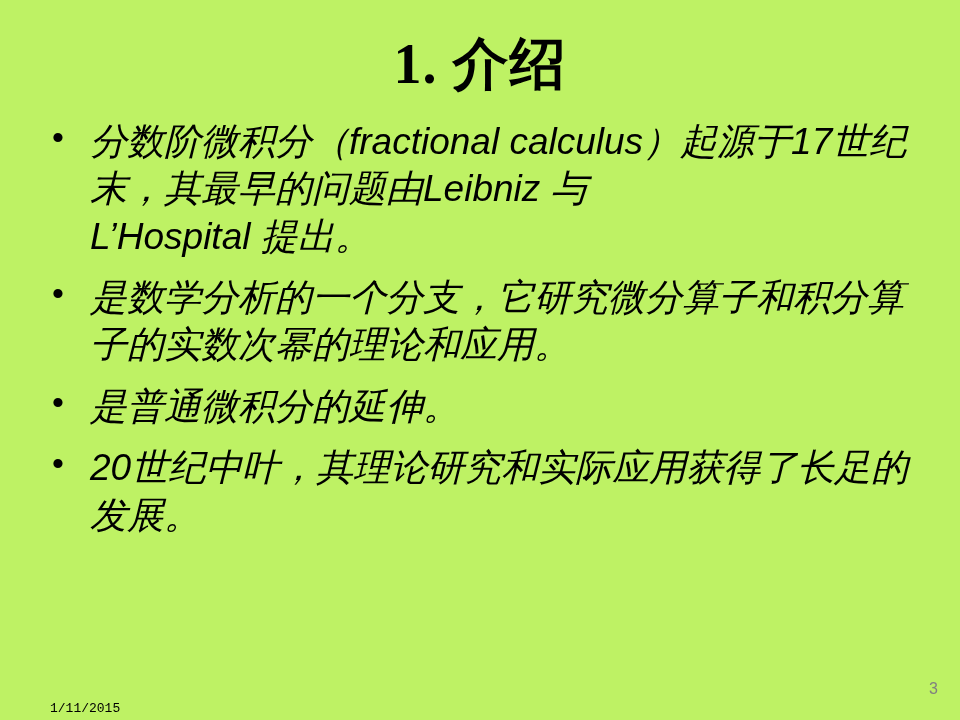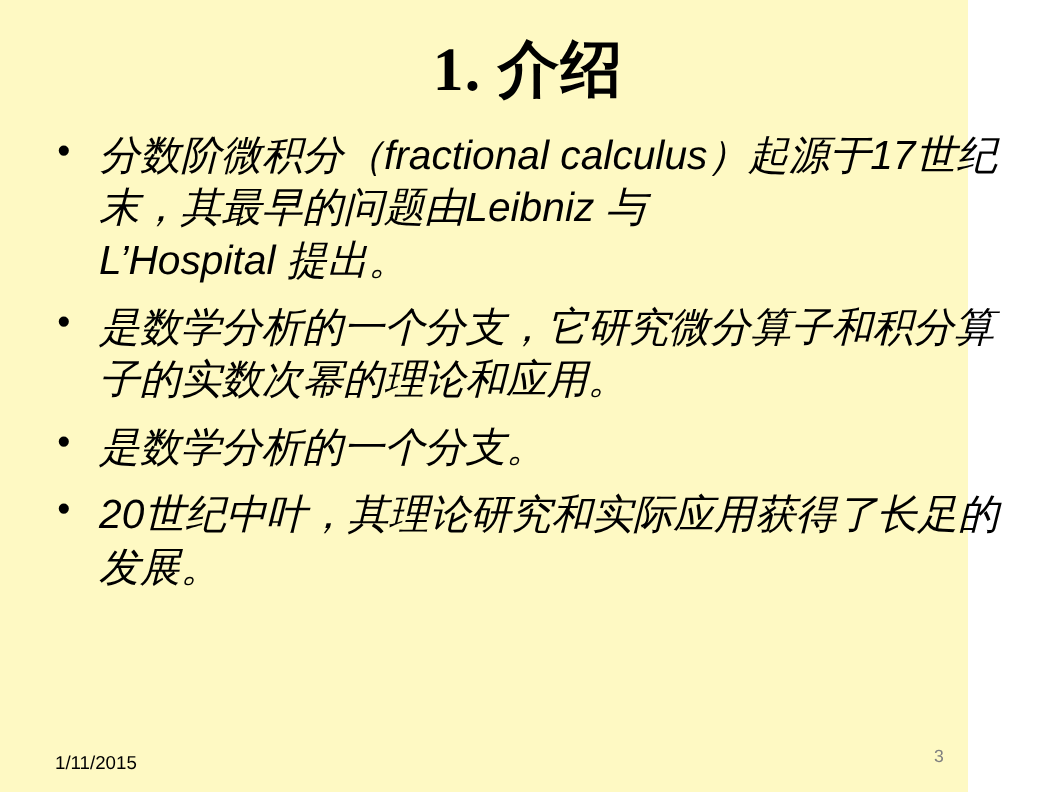--- a/index.html
+++ b/index.html
@@ -8,23 +8,23 @@
   }
   body {
     width: 960px;
     height: 720px;
     background: #ffffff;
     font-family: "Liberation Sans", sans-serif;
     overflow: hidden;
   }
   .slide {
     position: relative;
-    width: 880px;
+    width: 960px;
     height: 720px;
-    background: #fef9c3;
+    background: #bef264;
     box-sizing: border-box;
   }
   .slide-title {
     position: absolute;
     top: 34px;
     left: 0;
     width: 960px;
     text-align: center;
     font-family: "Liberation Serif", serif;
     font-size: 56px;
@@ -61,24 +61,24 @@
     color: #000000;
   }
   .bullet-text {
     display: block;
     white-space: pre-line;
     font-style: italic;
   }
   .footer-date {
     position: absolute;
     left: 50px;
-    bottom: 16px;
-    font-size: 17px;
+    bottom: 4px;
+    font-size: 13px;
     color: #000000;
-    font-family: Liberation Sans, sans-serif;
+    font-family: Liberation Mono, monospace;
   }
   .footer-page {
     position: absolute;
     right: 22px;
     bottom: 22px;
     font-size: 16px;
     color: #808080;
     font-family: "Liberation Sans", sans-serif;
   }
 </style>
@@ -94,21 +94,21 @@
       <span class="dot">•</span>
       <span class="bullet-text">分数阶微积分（fractional calculus）起源于17世纪末，其最早的问题由Leibniz 与
 L’Hospital 提出。</span>
     </li>
     <li class="bullet-item">
       <span class="dot">•</span>
       <span class="bullet-text">是数学分析的一个分支，它研究微分算子和积分算子的实数次幂的理论和应用。</span>
     </li>
     <li class="bullet-item">
       <span class="dot">•</span>
-      <span class="bullet-text">是数学分析的一个分支。</span>
+      <span class="bullet-text">是普通微积分的延伸。</span>
     </li>
     <li class="bullet-item">
       <span class="dot">•</span>
       <span class="bullet-text">20世纪中叶，其理论研究和实际应用获得了长足的发展。</span>
     </li>
   </ul>
 
   <div class="footer-date">1/11/2015</div>
   <div class="footer-page">3</div>
 

